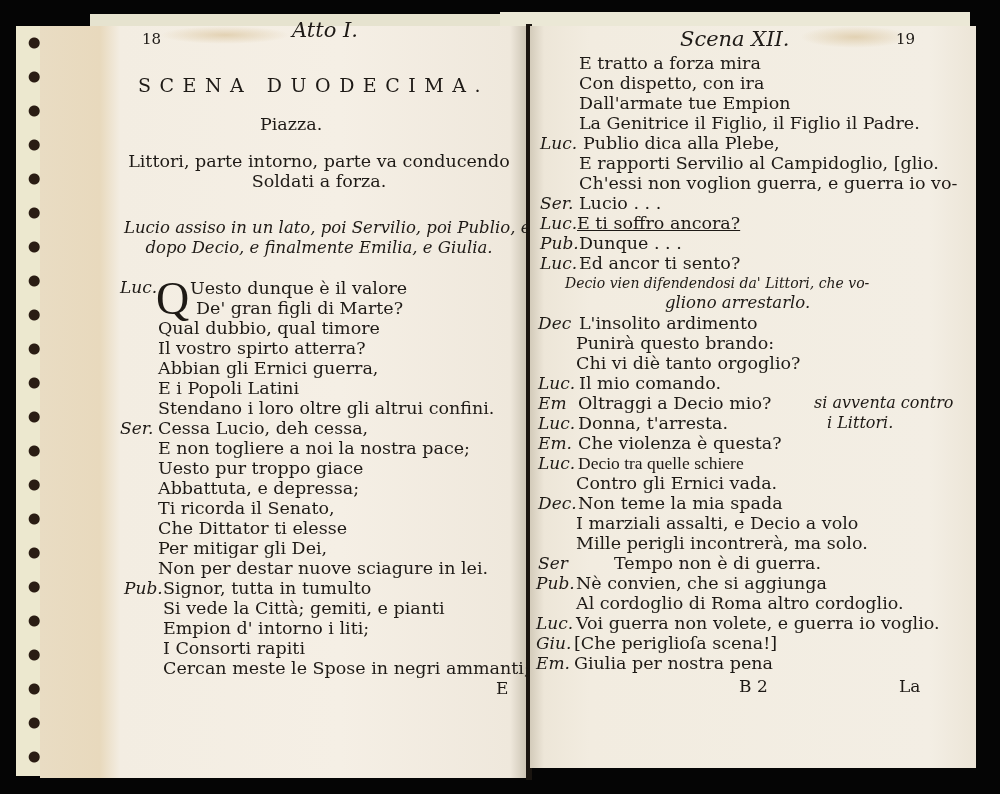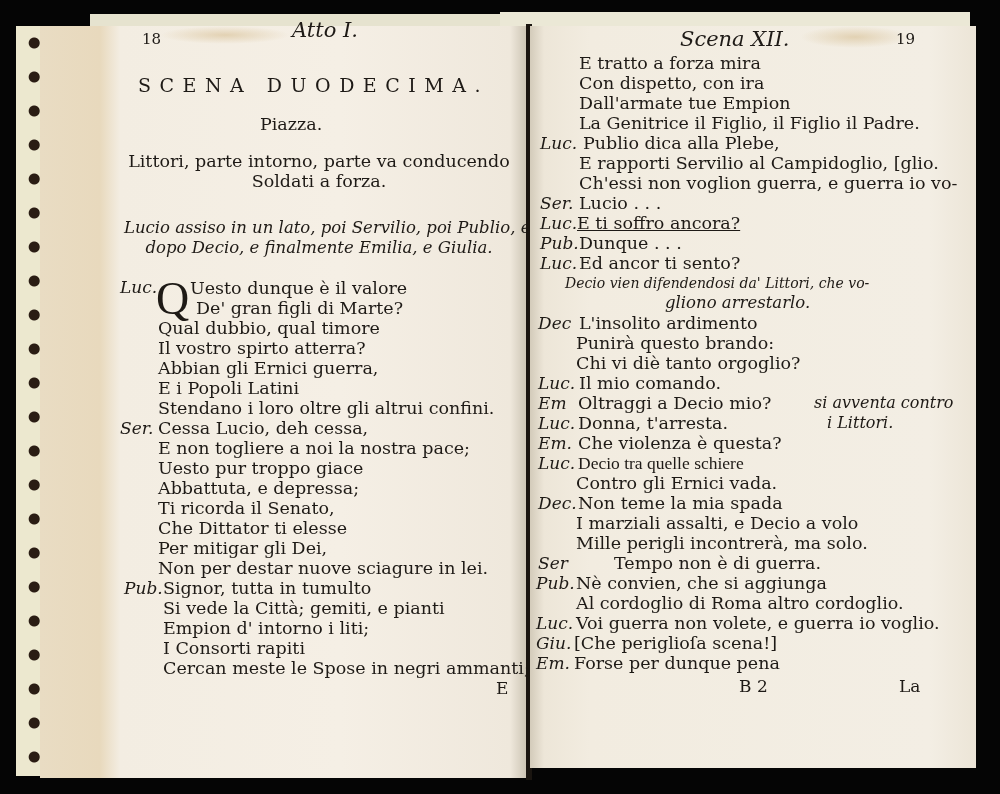--- a/index.html
+++ b/index.html
@@ -151,16 +151,16 @@
 <div class="spk" style="left:538px;top:553px;">Ser</div>
 <div class="line" style="left:578px;top:553px;margin-left:36px;">Tempo non è di guerra.</div>
 <div class="spk" style="left:536px;top:573px;">Pub.</div>
 <div class="line" style="left:576px;top:573px;">Nè convien, che si aggiunga</div>
 <div class="line" style="left:576px;top:593px;">Al cordoglio di Roma altro cordoglio.</div>
 <div class="spk" style="left:536px;top:613px;">Luc.</div>
 <div class="line" style="left:576px;top:613px;">Voi guerra non volete, e guerra io voglio.</div>
 <div class="spk" style="left:536px;top:633px;">Giu.</div>
 <div class="line" style="left:574px;top:633px;">[Che periglioſa scena!]</div>
 <div class="spk" style="left:536px;top:653px;">Em.</div>
-<div class="line" style="left:574px;top:653px;">Forse per dunque pena</div>
+<div class="line" style="left:574px;top:653px;">Giulia per nostra pena</div>
 
 <div class="catch" style="left:739px;top:676px;">B 2</div>
 <div class="catch" style="left:899px;top:676px;">La</div>
 
 </body></html>

